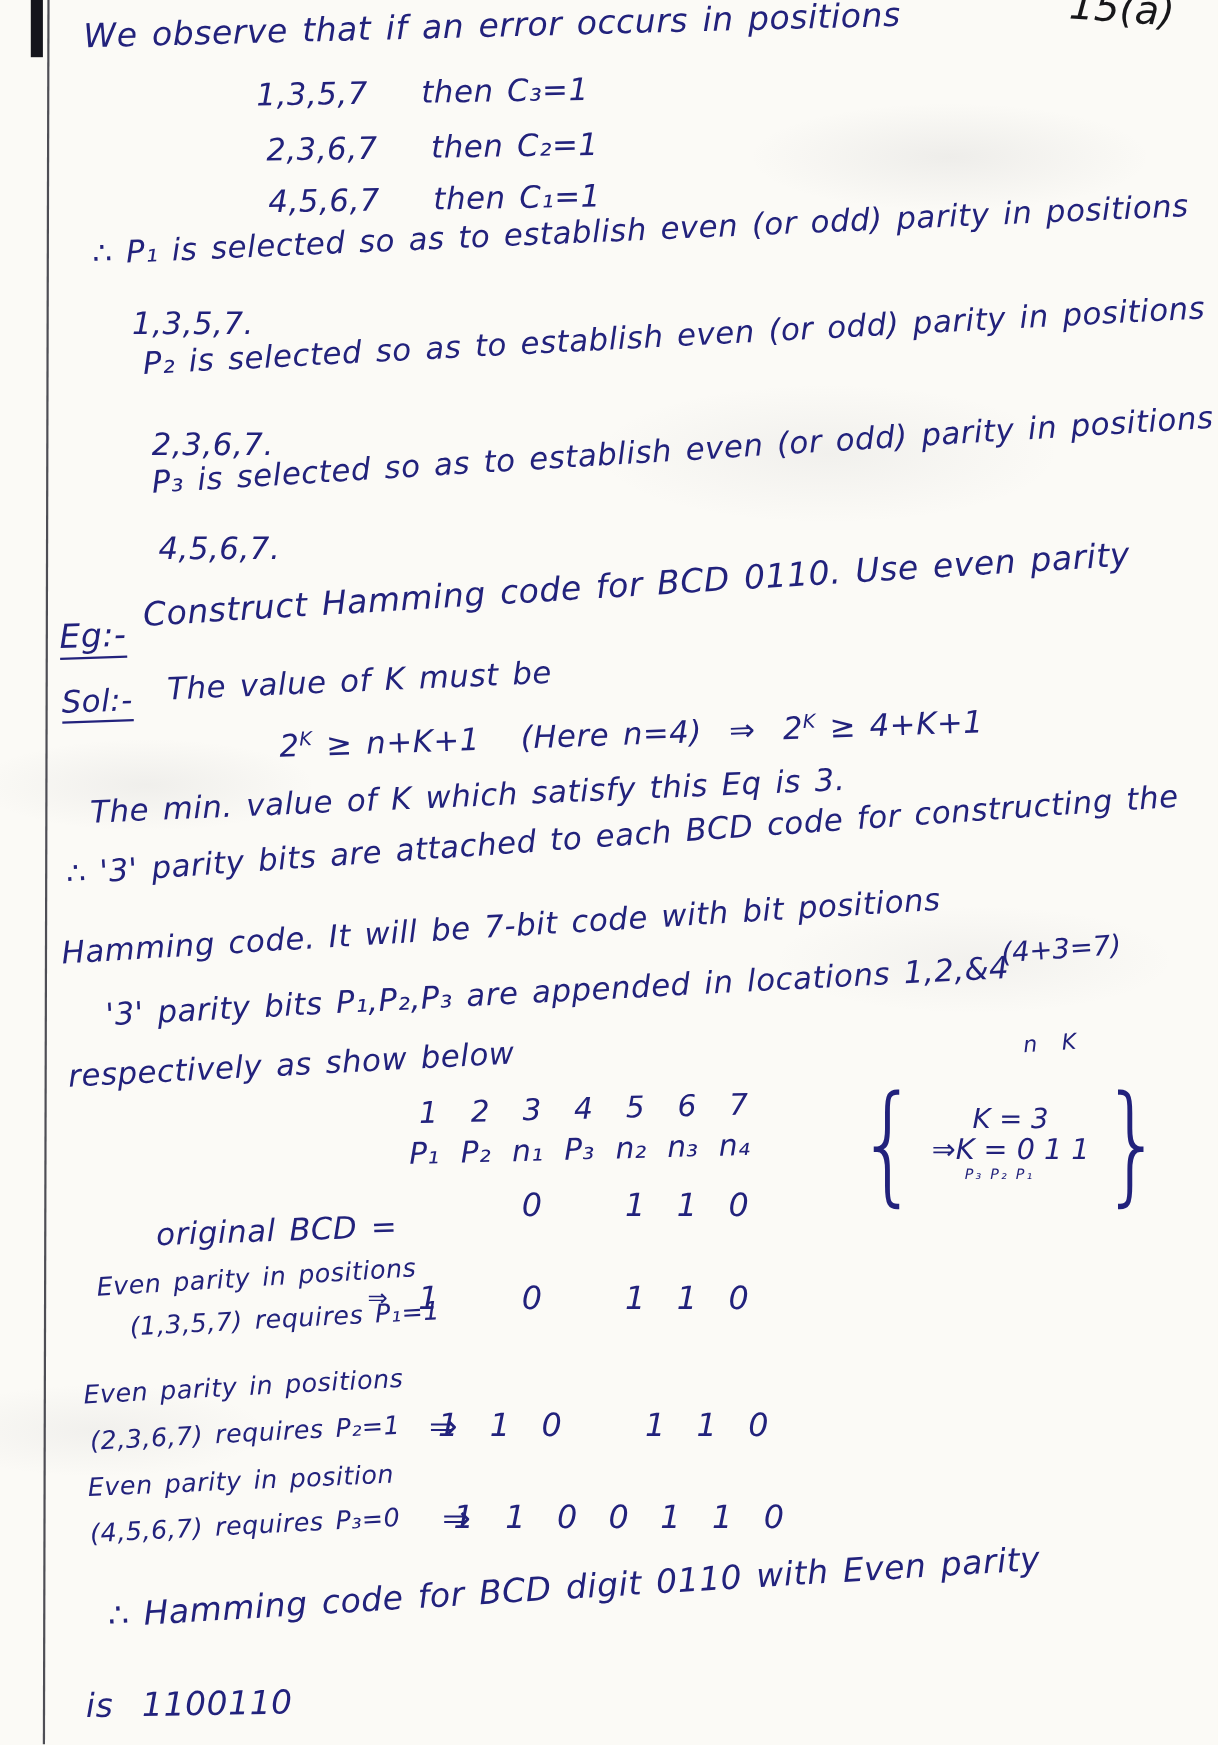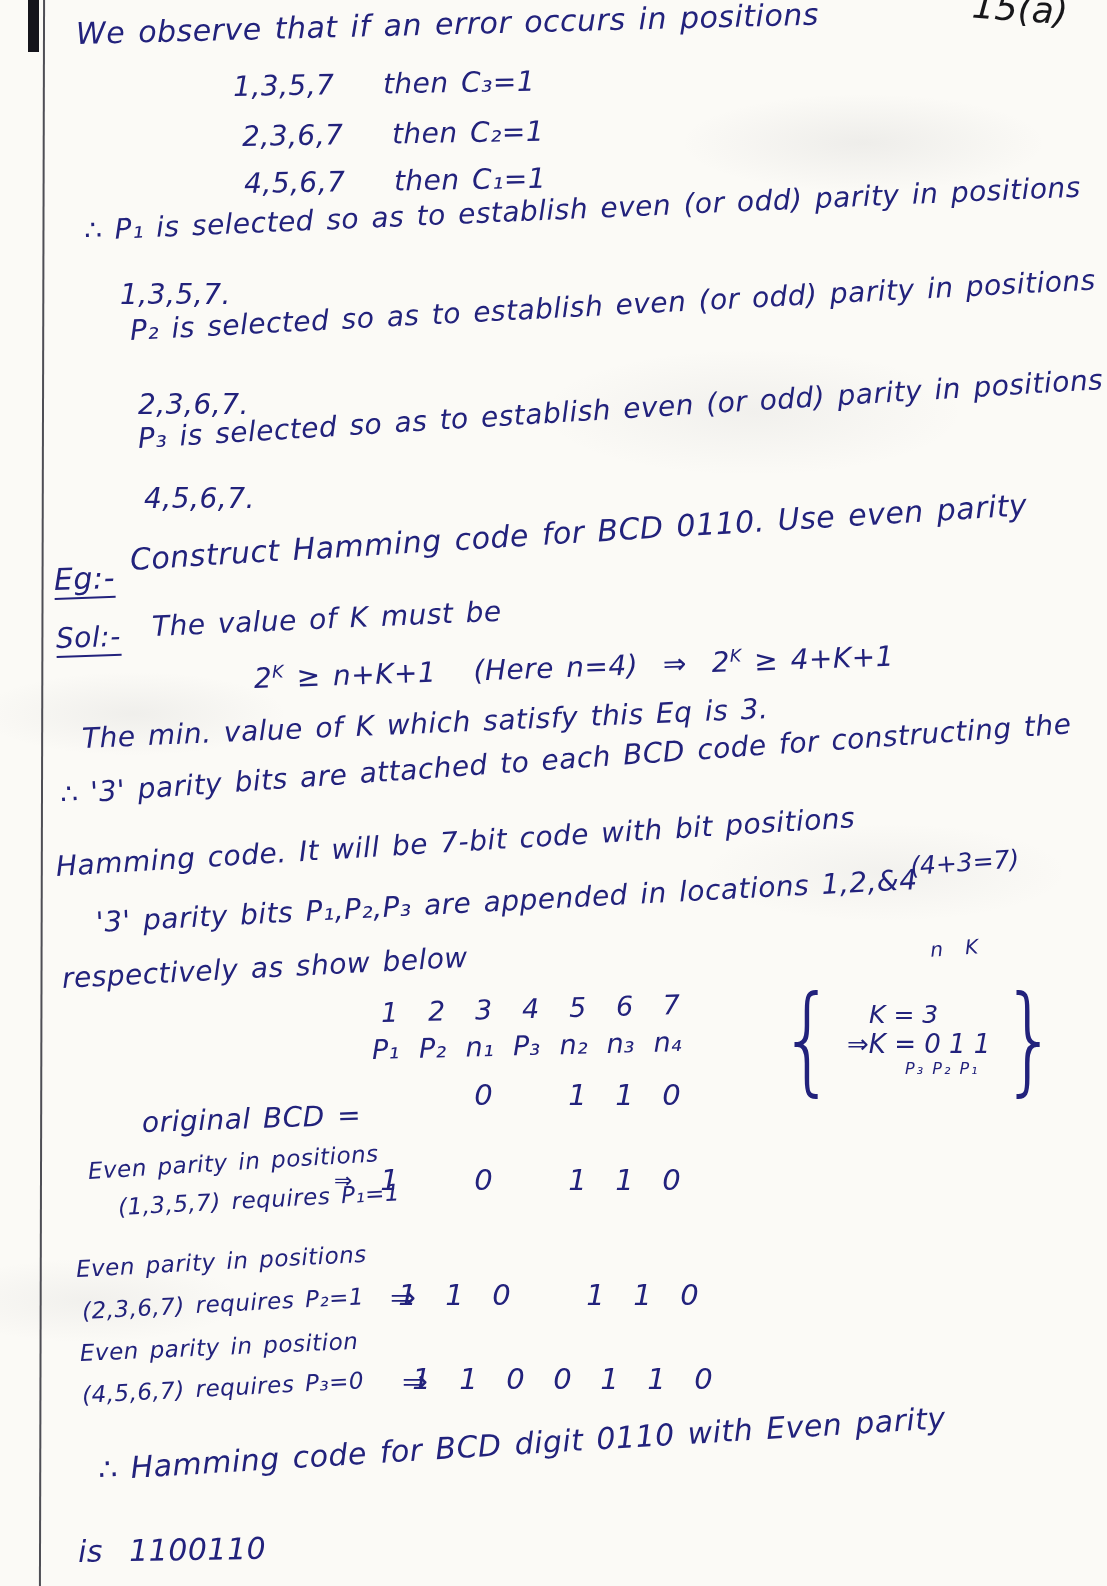--- a/index.html
+++ b/index.html
@@ -39,23 +39,23 @@
   .g-r1{left:366px;top:1163px;font-size:29px;}
   .g-r2{left:384px;top:1278px;font-size:29px;}
   .g-r3{left:398px;top:1362px;font-size:29px;}
   .arrow{position:absolute;font-style:italic;color:#22227c;}
   .ar1{left:334px;top:1168px;font-size:22px;}
   .ar2{left:390px;top:1279px;font-size:31px;}
   .ar3{left:402px;top:1363px;font-size:31px;}
   .brace-wrap{position:absolute;left:770px;top:980px;display:flex;align-items:center;color:#22227c;}
   .brace{font-size:118px;font-weight:200;line-height:1;transform:scaleX(.75);font-style:normal;}
   .brace-mid{display:flex;flex-direction:column;font-style:italic;margin:0 2px;}
-  .b1{font-size:25px;margin-left:22px;white-space:pre;}
+  .b1{font-size:25px;margin-left:37px;white-space:pre;}
   .b2{font-size:26px;white-space:pre;}
-  .b3{font-size:16px;margin-left:58px;white-space:pre;letter-spacing:2px;}
+  .b3{font-size:13px;margin-left:30px;white-space:pre;letter-spacing:2px;}
   .calc{position:absolute;left:912px;top:790px;transform:rotate(-4deg);
     font-style:italic;font-size:25px;white-space:pre;}
   .calc-sub{font-size:20px;margin-left:14px;letter-spacing:8px;}
 </style>
 </head>
 <body>
 
 <div class="scan-edge"></div>
 <div class="margin-line"></div>
 <div class="corner">15(a)</div>

